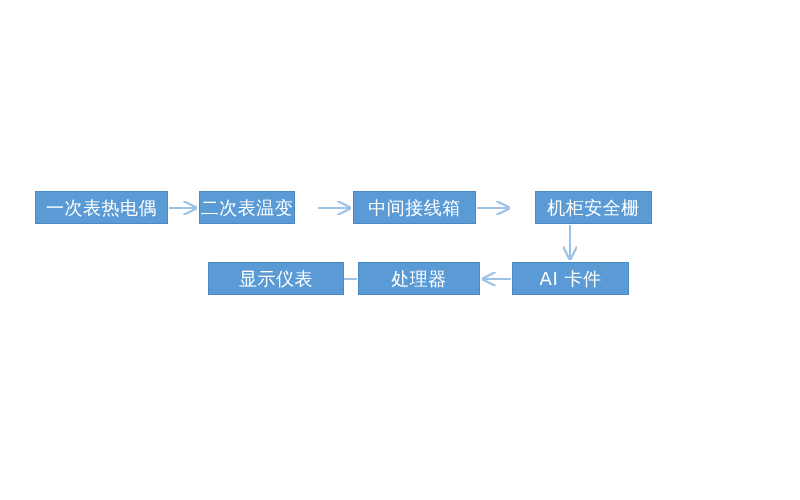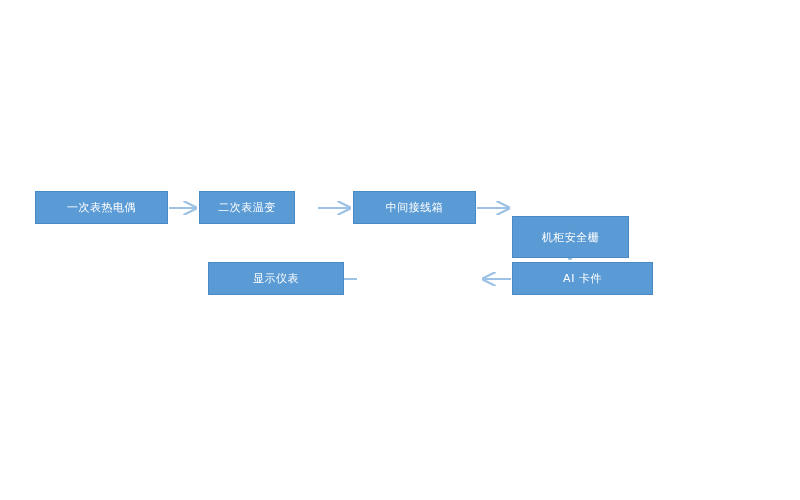--- a/index.html
+++ b/index.html
@@ -21,21 +21,21 @@
   }
   .node {
     position: absolute;
     box-sizing: border-box;
     background: #5B9BD5;
     border: 1px solid #4A8AC4;
     color: #ffffff;
     display: flex;
     align-items: center;
     justify-content: center;
-    font-size: 11px;
+    font-size: 18px;
     font-weight: 400;
     letter-spacing: 0.5px;
     line-height: 1;
     white-space: nowrap;
     user-select: none;
   }
   .node-label {
     display: block;
   }
   svg.connectors {
@@ -83,25 +83,28 @@
   </div>
 
   <div class="node" style="left:199px; top:191px; width:96px; height:33px;">
     <span class="node-label">二次表温变</span>
   </div>
 
   <div class="node" style="left:353px; top:191px; width:123px; height:33px;">
     <span class="node-label">中间接线箱</span>
   </div>
 
-  <div class="node" style="left:512px; top:191px; width:117px; height:42px;margin-top:25px;">
+  <div class="node" style="left:535px; top:191px; width:117px; height:33px;">
     <span class="node-label">机柜安全栅</span>
   </div>
 
-  <div class="node" style="left:512px; top:262px; width:141px; height:33px;">
+  <div class="node" style="left:512px; top:262px; width:117px; height:33px;">
     <span class="node-label">AI 卡件</span>
   </div>
 
+  <div class="node" style="left:358px; top:262px; width:122px; height:33px;">
+    <span class="node-label">处理器</span>
+  </div>
 
   <div class="node" style="left:208px; top:262px; width:136px; height:33px;">
     <span class="node-label">显示仪表</span>
   </div>
 </div>
 
 </body></html>

